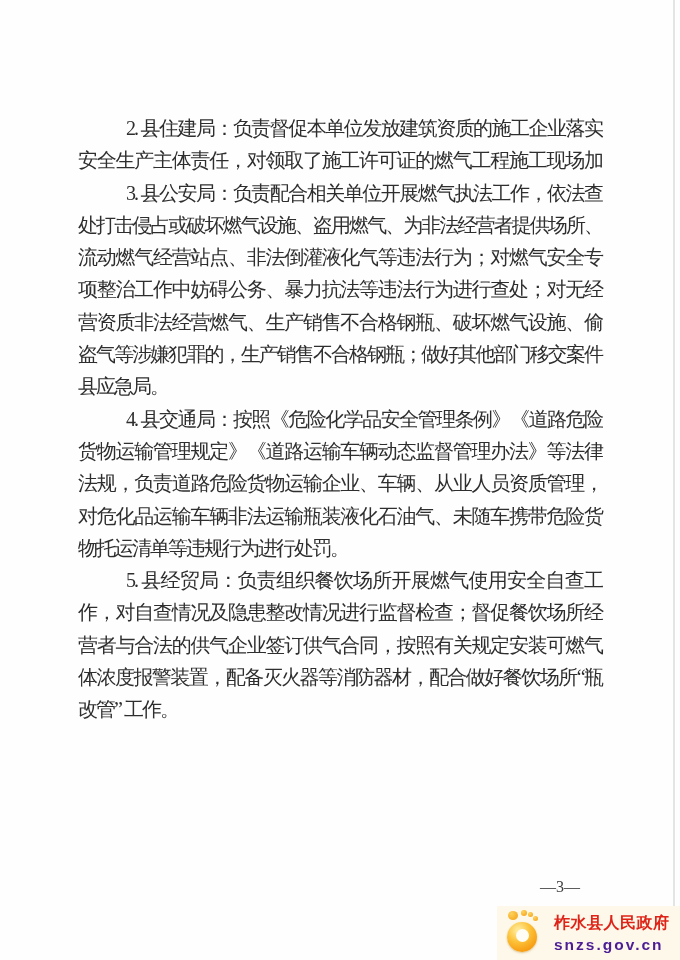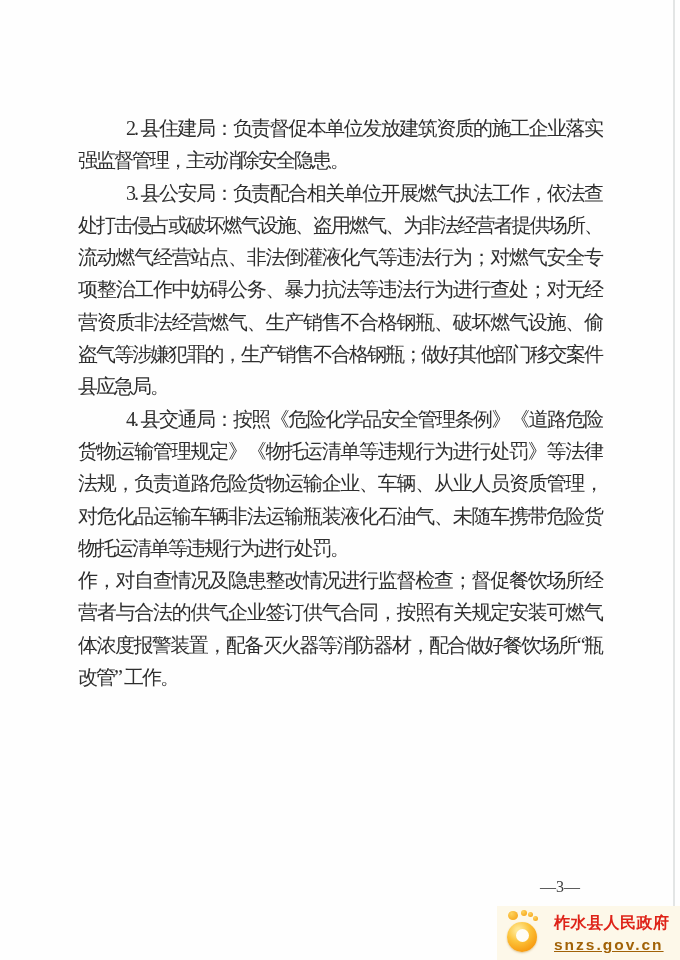--- a/index.html
+++ b/index.html
@@ -110,55 +110,56 @@
 <body>
 
 <div class="page">
 
   <div class="scan-edge"></div>
 
   <div class="doc-body">
 
   <div>
         <div class="line first">2. 县住建局：负责督促本单位发放建筑资质的施工企业落实</div>
-        <div class="line last">强监督管理，主动消除安全隐患。</div>
+        <div class="line">安全生产主体责任，对领取了施工许可证的燃气工程施工现场加</div>
       </div>
       <div>
         <div class="line first">3. 县公安局：负责配合相关单位开展燃气执法工作，依法查</div>
         <div class="line">处打击侵占或破坏燃气设施、盗用燃气、为非法经营者提供场所、</div>
         <div class="line">流动燃气经营站点、非法倒灌液化气等违法行为；对燃气安全专</div>
         <div class="line">项整治工作中妨碍公务、暴力抗法等违法行为进行查处；对无经</div>
         <div class="line">营资质非法经营燃气、生产销售不合格钢瓶、破坏燃气设施、偷</div>
         <div class="line">盗气等涉嫌犯罪的，生产销售不合格钢瓶；做好其他部门移交案件</div>
         <div class="line last">县应急局。</div>
       </div>
       <div>
         <div class="line first">4. 县交通局：按照《危险化学品安全管理条例》《道路危险</div>
-        <div class="line">货物运输管理规定》《物托运清单等违规行为进行处罚》等法律</div>
+        <div class="line">货物运输管理规定》《道路运输车辆动态监督管理办法》等法律</div>
         <div class="line">法规，负责道路危险货物运输企业、车辆、从业人员资质管理，</div>
         <div class="line">对危化品运输车辆非法运输瓶装液化石油气、未随车携带危险货</div>
         <div class="line last">物托运清单等违规行为进行处罚。</div>
       </div>
       <div>
+        <div class="line first">5. 县经贸局：负责组织餐饮场所开展燃气使用安全自查工</div>
         <div class="line">作，对自查情况及隐患整改情况进行监督检查；督促餐饮场所经</div>
         <div class="line">营者与合法的供气企业签订供气合同，按照有关规定安装可燃气</div>
         <div class="line">体浓度报警装置，配备灭火器等消防器材，配合做好餐饮场所“瓶</div>
         <div class="line last">改管” 工作。</div>
       </div>
     </div>
 
   <div class="page-number">—3—</div>
 
   <div class="watermark" style="background: rgb(253, 248, 233); padding-left: 12px;">
     <div class="wm-logo">
       <span class="wm-toe t1"></span>
       <span class="wm-toe t2"></span>
       <span class="wm-toe t3"></span>
       <span class="wm-toe t4"></span>
       <span class="wm-donut"></span>
     </div>
     <div class="wm-texts">
       <div class="wm-name" style="color: rgb(222, 35, 24);">柞水县人民政府</div>
-      <div class="wm-url" style="color: #a16207; text-decoration: underline;">snzs.gov.cn</div>
+      <div class="wm-url" style="color: #4c1d95;">snzs.gov.cn</div>
     </div>
   </div>
 
 </div>
 
 </body></html>

